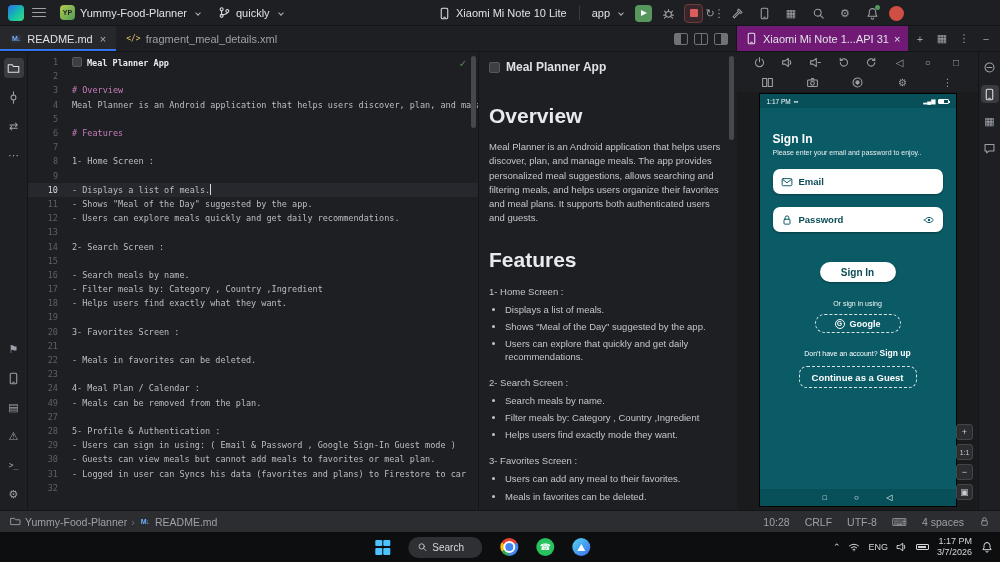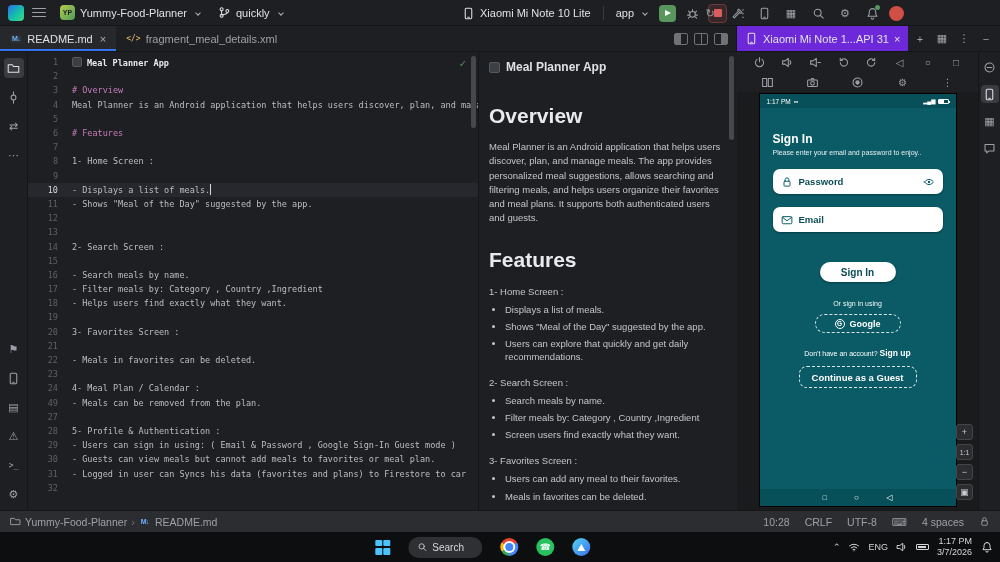--- a/index.html
+++ b/index.html
@@ -11,21 +11,21 @@
   .chev { display:inline-block; width:4px; height:4px; border-right:1.2px solid currentColor; border-bottom:1.2px solid currentColor; transform:rotate(45deg); margin-left:4px; vertical-align:2px; opacity:.75; }
   .ico { color:#9da0a8; display:flex; align-items:center; justify-content:center; width:20px; height:20px; border-radius:4px; cursor:default; font-size:11px; }
 
   
   .titlebar { position:absolute; top:0; left:0; right:0; height:26px; background:#1e1f22; border-bottom:1px solid #141517; display:flex; align-items:center; padding:0 8px; gap:6px; z-index:30; }
   .as-logo { width:16px; height:16px; border-radius:4px; background:linear-gradient(135deg,#2b6df0 0%,#15c0a8 55%,#3ddc84 100%); position:relative; }
   .hamburger { width:18px; height:18px; display:flex; flex-direction:column; justify-content:center; gap:2.5px; padding:0 2px; }
   .hamburger i { display:block; height:1.4px; background:#9da0a8; border-radius:1px; }
   .chip { display:flex; align-items:center; gap:5px; padding:2px 6px; border-radius:4px; color:#dfe1e5; font-size:11px; }
   .proj-badge { width:15px; height:15px; border-radius:4px; background:linear-gradient(135deg,#b5c94d,#4f9e58); color:#1e1f22; font-size:7px; font-weight:bold; display:flex; align-items:center; justify-content:center; }
-  .tb-center { position:absolute; left:456px; top:0; height:26px; display:flex; align-items:center; gap:6px; }
+  .tb-center { position:absolute; left:432px; top:0; height:26px; display:flex; align-items:center; gap:6px; }
   .tb-right  { position:absolute; right:96px; top:0; height:26px; display:flex; align-items:center; gap:7px; }
   .run-btn { width:17px; height:17px; border-radius:4px; background:#57965c; display:flex; align-items:center; justify-content:center; }
   .run-btn i { display:block; width:0; height:0; border-left:6px solid #fff; border-top:3.5px solid transparent; border-bottom:3.5px solid transparent; margin-left:1px; }
   .stop-btn { width:19px; height:19px; border-radius:4px; border:1px solid #6e3b3b; background:rgba(219,92,92,.14); display:flex; align-items:center; justify-content:center; }
   .stop-btn i { display:block; width:8px; height:8px; background:#db5c5c; border-radius:1px; }
   .avatar { width:15px; height:15px; border-radius:50%; background:#cf4f44; }
   .notif-dot { position:relative; }
   .notif-dot::after { content:""; position:absolute; right:2px; top:2px; width:5px; height:5px; border-radius:50%; background:#57965c; }
   .sep-v { width:1px; height:14px; background:#393b40; }
 
@@ -36,21 +36,21 @@
   .tab.active { color:#dfe1e5; background:#26282c; box-shadow:inset 0 -2px 0 #3574f0; }
   .tab .close { font-size:11px; opacity:.7; margin-left:2px; }
   .md-ico { font-size:7px; font-weight:bold; color:#6fb0ff; background:#2b2d30; border-radius:2px; padding:1px 2px; letter-spacing:-.5px; }
   .xml-ico { font-size:8px; color:#e8bf6a; font-family:"DejaVu Sans Mono",monospace; }
   .view-toggles { margin-left:auto; display:flex; align-items:center; gap:6px; padding-right:8px; }
   .vt { width:14px; height:12px; border:1px solid #6f7378; border-radius:2px; position:relative; }
   .vt.left::before  { content:""; position:absolute; left:0; top:0; bottom:0; width:50%; background:#6f7378; }
   .vt.split::before { content:""; position:absolute; left:50%; top:0; bottom:0; width:1px; background:#6f7378; }
   .vt.right::before { content:""; position:absolute; right:0; top:0; bottom:0; width:50%; background:#6f7378; }
   .tabs-right { flex:1; display:flex; align-items:center; }
-  .dev-tab { display:flex; align-items:center; gap:5px; padding:0 8px; height:100%; color:#dfe1e5; font-size:11px; background:#6d28d9; }
+  .dev-tab { display:flex; align-items:center; gap:5px; padding:0 8px; height:100%; color:#dfe1e5; font-size:11px; background:#701a75; }
   .tabs-right .actions { margin-left:auto; display:flex; align-items:center; gap:2px; padding-right:4px; }
 
   
   .main { position:absolute; top:52px; left:0; right:0; bottom:52px; display:flex; }
   .leftbar { width:28px; border-right:1px solid #141517; display:flex; flex-direction:column; align-items:center; padding:6px 0; gap:9px; }
   .leftbar .spacer { flex:1; }
   .leftbar .ico.active { background:#393b40; color:#dfe1e5; }
 
   
   .editor { width:450px; position:relative; font-family:"DejaVu Sans Mono","Liberation Mono",monospace; font-size:8.5px; overflow:hidden; padding-top:3px; }
@@ -293,21 +293,21 @@
         <div class="eline"><span class="gut">2</span><span class="etext t"></span></div>
         <div class="eline"><span class="gut">3</span><span class="etext h"># Overview</span></div>
         <div class="eline"><span class="gut">4</span><span class="etext t">Meal Planner is an Android application that helps users discover, plan, and manage meals.</span></div>
         <div class="eline"><span class="gut">5</span><span class="etext t"></span></div>
         <div class="eline"><span class="gut">6</span><span class="etext h"># Features</span></div>
         <div class="eline"><span class="gut">7</span><span class="etext t"></span></div>
         <div class="eline"><span class="gut">8</span><span class="etext t">1- Home Screen :</span></div>
         <div class="eline"><span class="gut">9</span><span class="etext t"></span></div>
         <div class="eline cur"><span class="gut">10</span><span class="etext t">- Displays a list of meals.<span class="caret"></span></span></div>
         <div class="eline"><span class="gut">11</span><span class="etext t">- Shows "Meal of the Day" suggested by the app.</span></div>
-        <div class="eline"><span class="gut">12</span></div>
+        <div class="eline"><span class="gut">12</span><span class="etext t">- Users can explore meals quickly and get daily recommendations.</span></div>
         <div class="eline"><span class="gut">13</span><span class="etext t"></span></div>
         <div class="eline"><span class="gut">14</span><span class="etext t">2- Search Screen :</span></div>
         <div class="eline"><span class="gut">15</span><span class="etext t"></span></div>
         <div class="eline"><span class="gut">16</span><span class="etext t">- Search meals by name.</span></div>
         <div class="eline"><span class="gut">17</span><span class="etext t">- Filter meals by: Category , Country ,Ingredient</span></div>
         <div class="eline"><span class="gut">18</span><span class="etext t">- Helps users find exactly what they want.</span></div>
         <div class="eline"><span class="gut">19</span><span class="etext t"></span></div>
         <div class="eline"><span class="gut">20</span><span class="etext t">3- Favorites Screen :</span></div>
         <div class="eline"><span class="gut">21</span></div>
         <div class="eline"><span class="gut">22</span><span class="etext t">- Meals in favorites can be deleted.</span></div>
@@ -340,21 +340,21 @@
             <li>Displays a list of meals.</li>
             <li>Shows "Meal of the Day" suggested by the app.</li>
             <li>Users can explore that quickly and get daily recommendations.</li>
           </ul>
         </div>
         <div class="fgroup">
           <div class="ftitle">2- Search Screen :</div>
           <ul>
             <li>Search meals by name.</li>
             <li>Filter meals by: Category , Country ,Ingredient</li>
-            <li>Screen users find exactly what they want.</li>
+            <li>Helps users find exactly mode they want.</li>
           </ul>
         </div>
         <div class="fgroup">
           <div class="ftitle">3- Favorites Screen :</div>
           <ul>
             <li>Users can add any meal to their favorites.</li>
             <li>Meals in favorites can be deleted.</li>
           </ul>
         </div>
       </div>
@@ -427,38 +427,38 @@
           <span>1:17 PM</span>
           <span style="opacity:.8">▪▪</span>
           <span class="right">
             <span>▂▄▆</span>
             <span class="batt"></span>
           </span>
         </div>
         <div class="signin-block">
           <div class="si-title">Sign In</div>
           <div class="si-sub">Please enter your email and password to enjoy..</div>
+        </div>
+        <div class="input">
+          <svg class="svgi" style="width:12px;height:12px;stroke:#0a5b66" viewBox="0 0 16 16">
+              <rect x="1.5" y="3.5" width="13" height="9.5" rx="1.5"></rect>
+              <path d="M2 4.5 8 9l6-4.5"></path>
+            </svg>
+          <span class="lbl">Email</span>
         </div>
         <div class="input">
           <svg class="svgi" style="width:12px;height:12px;stroke:#0a5b66" viewBox="0 0 16 16">
               <rect x="4" y="7" width="8" height="6.5" rx="1"></rect>
               <path d="M5.5 7V5a2.5 2.5 0 0 1 5 0v2"></path>
             </svg>
           <span class="lbl">Password</span>
           <svg class="svgi eye" style="width:12px;height:12px;stroke:#0a5b66" viewBox="0 0 16 16">
               <path d="M2 8s2.5-3.5 6-3.5S14 8 14 8s-2.5 3.5-6 3.5S2 8 2 8z"></path>
               <circle cx="8" cy="8" r="1.6" fill="#0a5b66" stroke="none"></circle>
             </svg>
-        </div>
-        <div class="input">
-          <svg class="svgi" style="width:12px;height:12px;stroke:#0a5b66" viewBox="0 0 16 16">
-              <rect x="1.5" y="3.5" width="13" height="9.5" rx="1.5"></rect>
-              <path d="M2 4.5 8 9l6-4.5"></path>
-            </svg>
-          <span class="lbl">Email</span>
         </div>
         <div class="si-btn">Sign In</div>
         <div class="or-line">Or sign in using</div>
         <div class="g-btn">
           <span class="g-circle">G</span>
           <span>Google</span>
         </div>
         <div class="noacct">
           <span>Don't have an account?</span>
           <b>Sign up</b>

